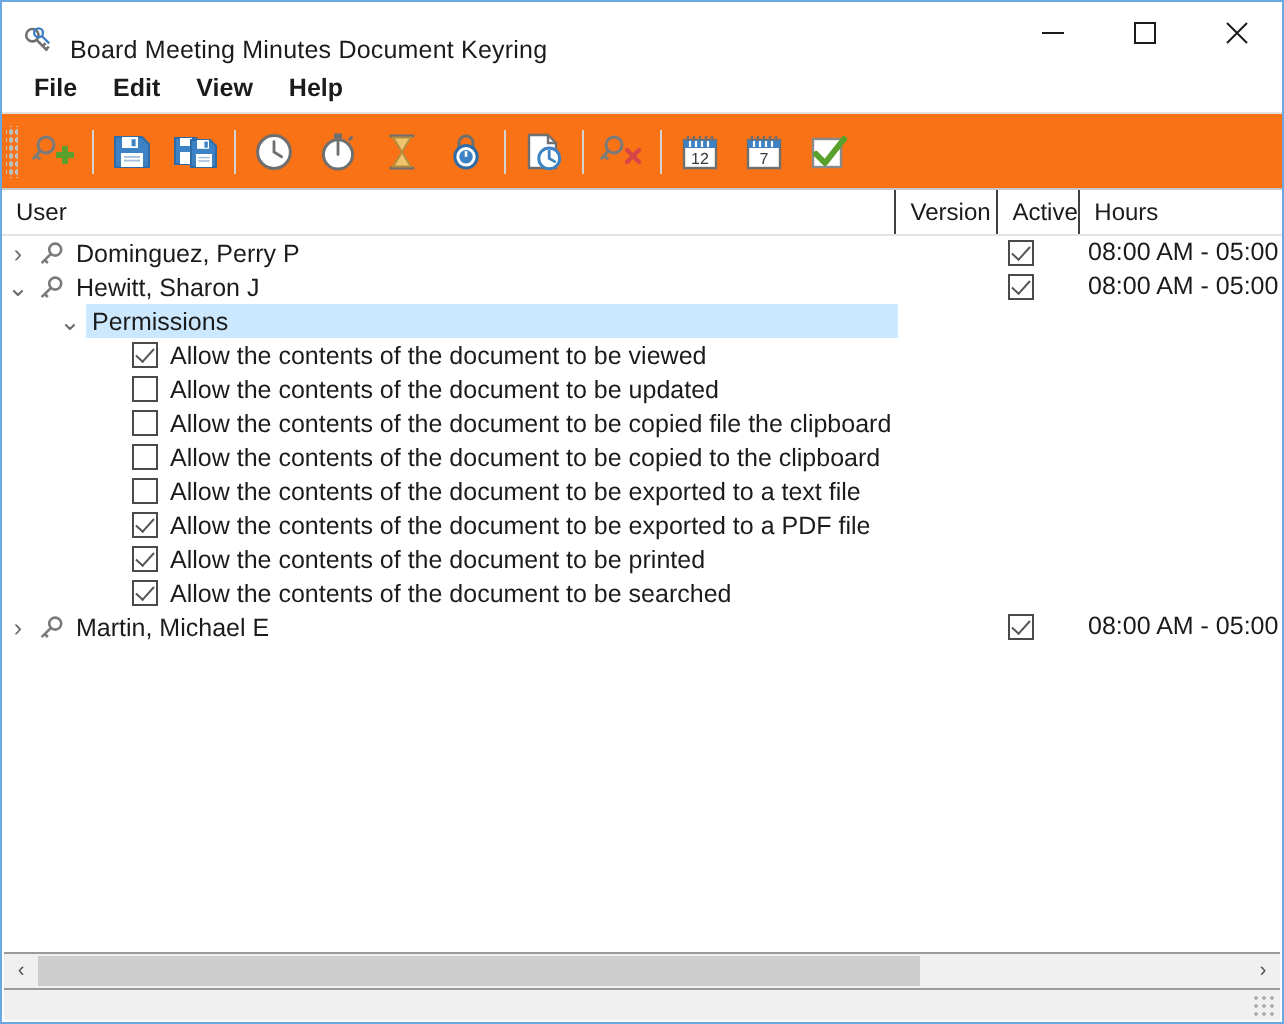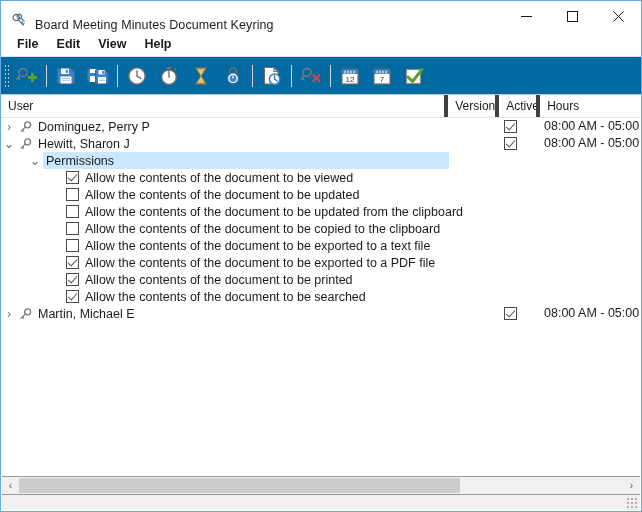--- a/index.html
+++ b/index.html
@@ -78,21 +78,21 @@
     padding: 3px 9px;
     white-space: nowrap;
     font-weight: bold;
   }
 
   
   .toolbar {
     height: 37px;
     display: flex;
     align-items: center;
-    background: #0369a1;
+    background: #f97316;
     border-top: 1px solid #e2e2e2;
     border-bottom: 1px solid #c9c9c9;
     padding-left: 2px;
   }
   .grip {
     width: 6px;
     height: 26px;
     margin-right: 2px;
     background-image: radial-gradient(#bdbdbd 1px, transparent 1px);
     background-size: 3px 4px;
@@ -127,21 +127,21 @@
     border-bottom: 1px solid #e3e3e3;
     align-items: center;
     font-size: 12px;
     color: #1b1b1b;
   }
   .col-header .cell {
     height: 22px;
     line-height: 22px;
     box-sizing: border-box;
     padding-left: 7px;
-    border-right: 4px solid #404040;
+    border-right: 1px solid #404040;
     overflow: hidden;
     white-space: nowrap;
   }
   .col-header .cell:last-child { border-right: 0; }
   .col-user    { width: 448px; }
   .col-version { width: 51px; }
   .col-active  { width: 41px; }
   .col-hours   { width: 101px; }
 
   
@@ -555,21 +555,21 @@
       <span class="row-label perm-text">Allow the contents of the document to be viewed</span>
     </div>
     <div class="row perm-row">
       <span class="perm-spacer"></span>
       <span class="cb"></span>
       <span class="row-label perm-text">Allow the contents of the document to be updated</span>
     </div>
     <div class="row perm-row">
       <span class="perm-spacer"></span>
       <span class="cb"></span>
-      <span class="row-label perm-text">Allow the contents of the document to be updated from the clipboard</span>
+      <span class="row-label perm-text">Allow the contents of the document to be copied file the clipboard</span>
     </div>
     <div class="row perm-row">
       <span class="perm-spacer"></span>
       <span class="cb"></span>
       <span class="row-label perm-text">Allow the contents of the document to be copied to the clipboard</span>
     </div>
     <div class="row perm-row">
       <span class="perm-spacer"></span>
       <span class="cb"></span>
       <span class="row-label perm-text">Allow the contents of the document to be exported to a text file</span>

